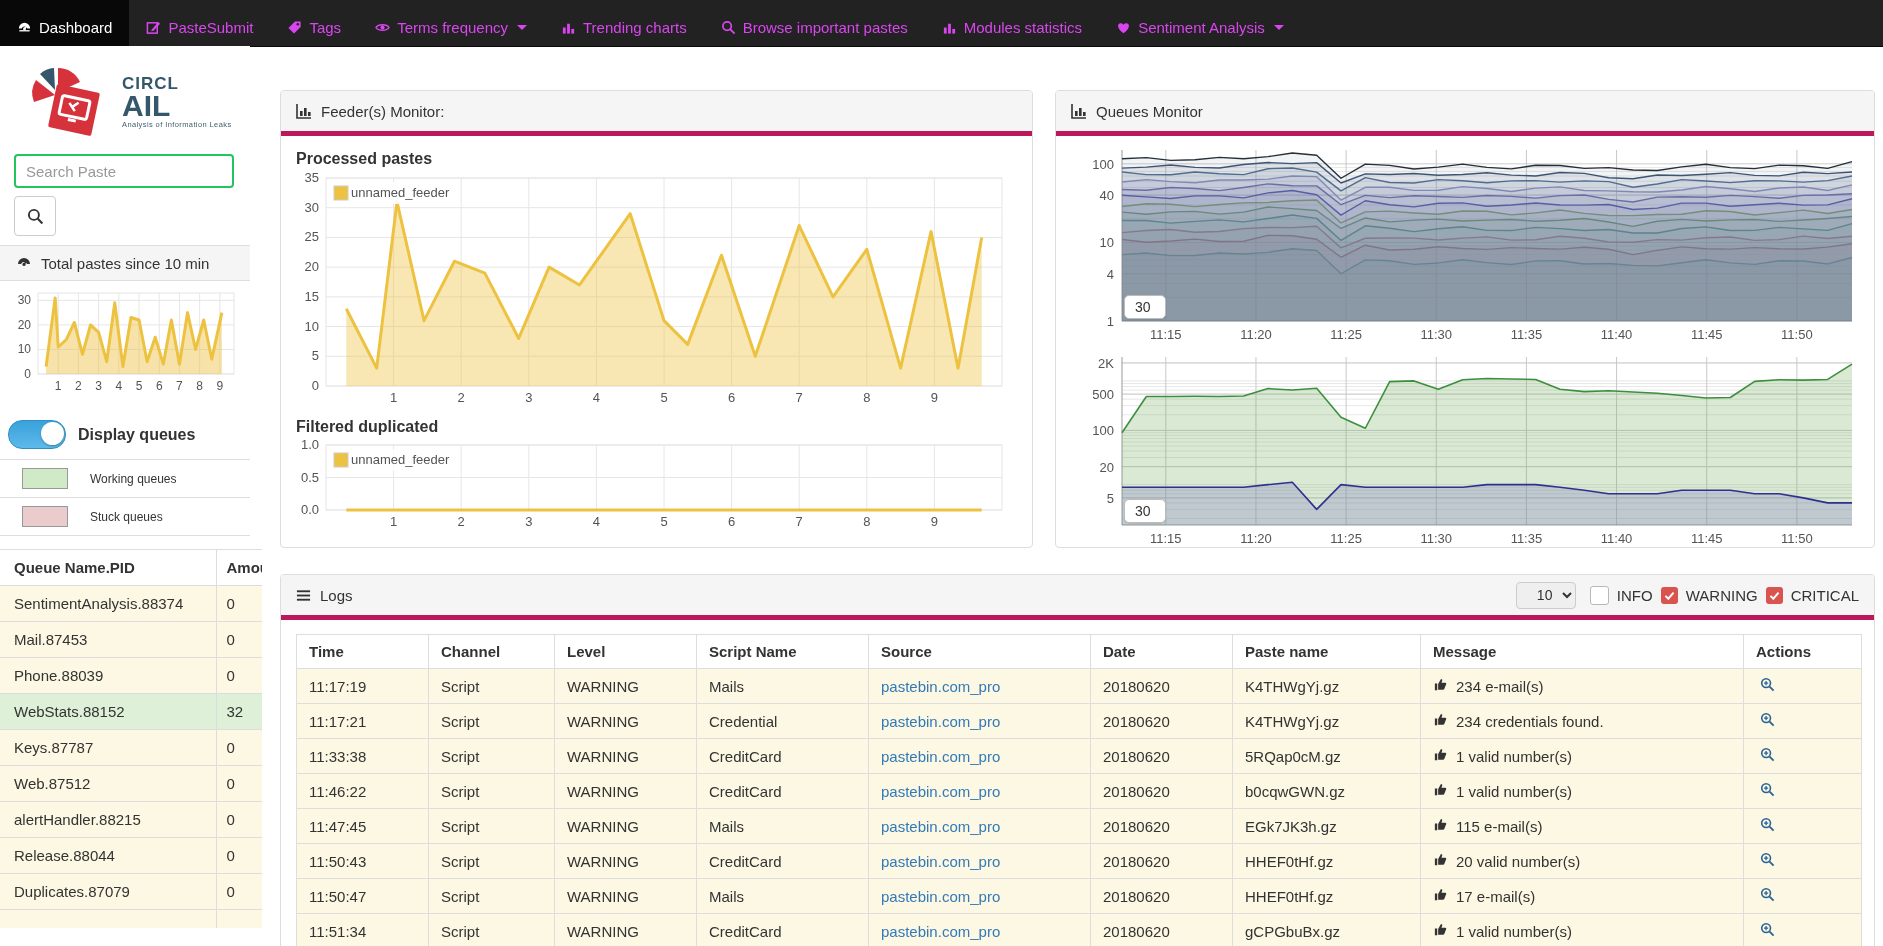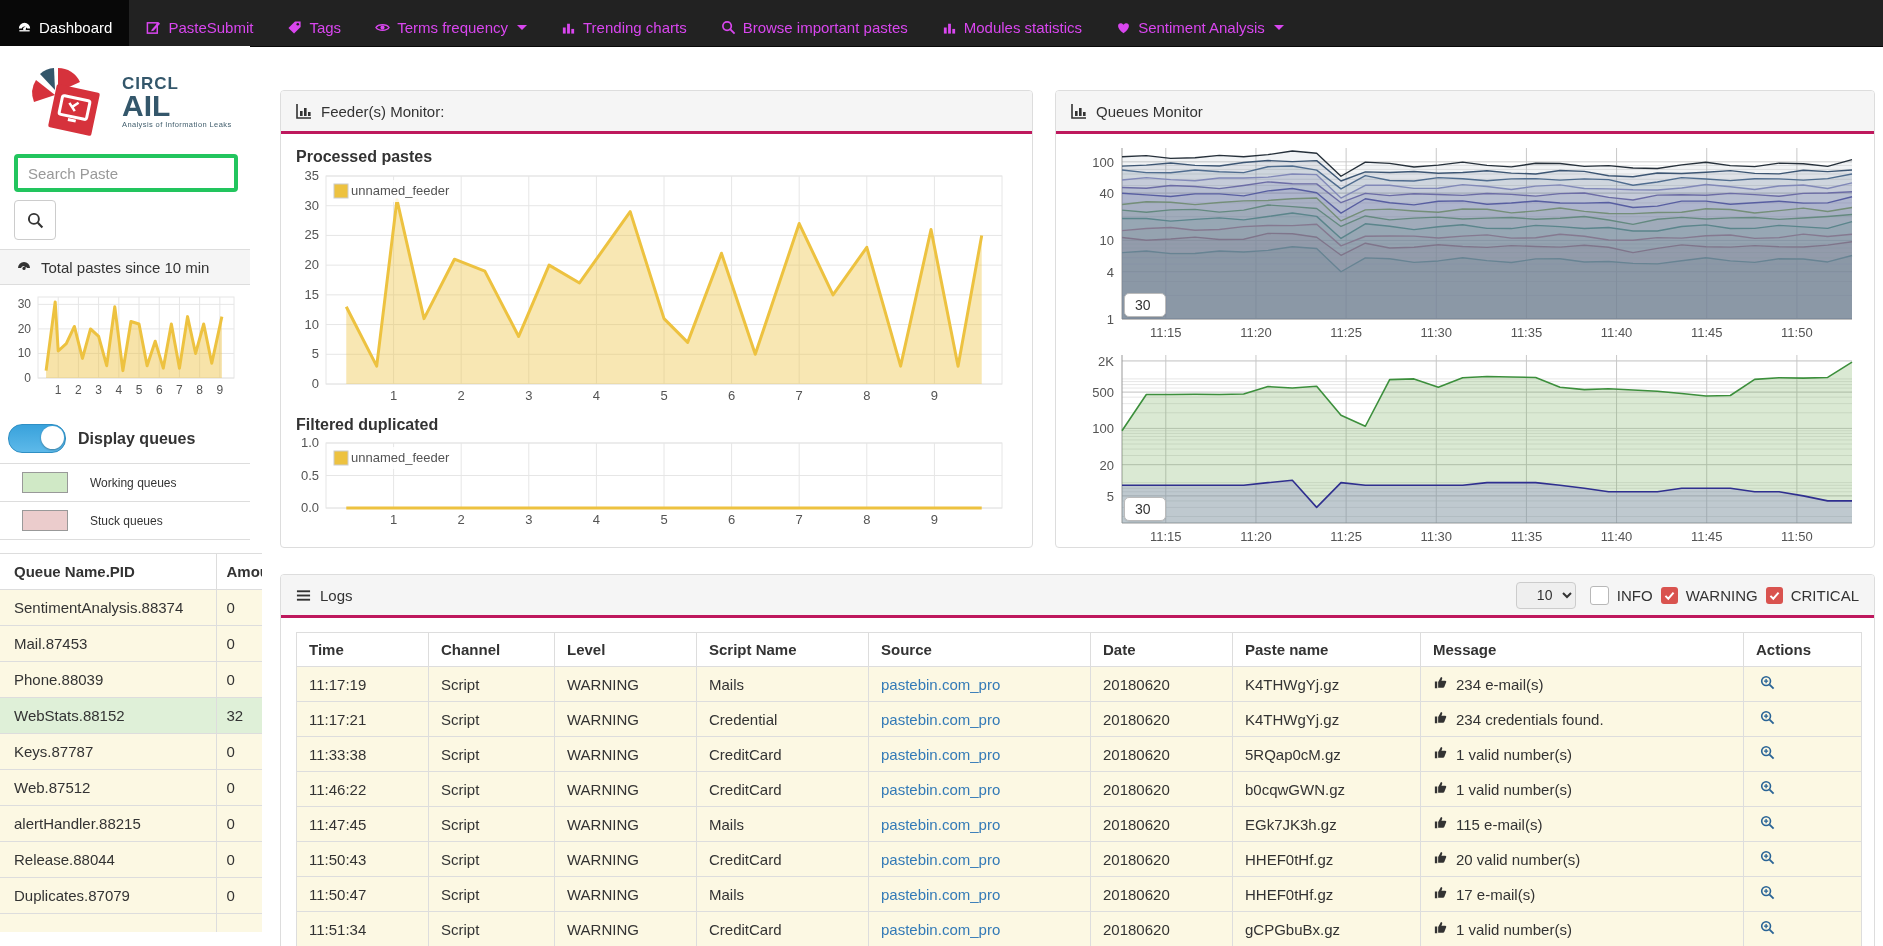--- a/index.html
+++ b/index.html
@@ -11,21 +11,21 @@
   .nav-item{display:flex;align-items:center;gap:7px;padding:0 17px;color:#d946ef;font-size:15px;cursor:pointer;white-space:nowrap;}
   .nav-item svg{flex:0 0 auto;}
   .nav-item.active{background:#080808;color:#fff;}
   .caret{display:inline-block;width:0;height:0;border-left:5px solid transparent;border-right:5px solid transparent;border-top:5px solid currentColor;margin-left:2px;}
   
   .sidebar{position:absolute;left:0;top:46px;width:250px;height:900px;background:#fff;}
   .logo-wrap{margin:16px 0 0 28px;display:flex;align-items:center;gap:16px;}
   .logo-text .brand{font-size:17px;font-weight:bold;color:#34576b;letter-spacing:1px;line-height:17px;}
   .logo-text .product{font-size:30px;font-weight:bold;color:#34576b;line-height:28px;}
   .logo-text .tagline{font-size:7.5px;color:#44606f;letter-spacing:.4px;}
-  .search-input{margin:12px 0 0 14px;width:196px;height:30px;border:4px solid #22c55e;border-radius:4px;padding:0 10px;font-size:15px;color:#555;font-family:inherit;}
+  .search-input{margin:12px 0 0 14px;width:196px;height:30px;border:2px solid #22c55e;border-radius:4px;padding:0 10px;font-size:15px;color:#555;font-family:inherit;}
   .search-input::placeholder{color:#999;}
   .search-btn{margin:8px 0 0 14px;width:40px;height:38px;background:#fff;border:1px solid #ccc;border-radius:4px;display:flex;align-items:center;justify-content:center;cursor:pointer;color:#333;}
   .side-panel-heading{margin-top:9px;height:34px;background:#f5f5f5;border-top:1px solid #ddd;border-bottom:1px solid #ddd;display:flex;align-items:center;gap:9px;padding-left:16px;font-size:15px;color:#333;}
   .mini-chart{margin-top:4px;}
   .toggle-row{margin:16px 0 0 8px;display:flex;align-items:center;gap:12px;}
   .toggle{width:56px;height:27px;border-radius:14px;background:linear-gradient(#39a2dc,#5db9e9);border:1px solid #2f8fc4;position:relative;cursor:pointer;}
   .toggle .knob{position:absolute;right:1px;top:1px;width:23px;height:23px;border-radius:50%;background:#fff;box-shadow:0 1px 2px rgba(0,0,0,.3);}
   .toggle-label{font-size:16px;font-weight:bold;color:#333;}
   .legend-list{margin-top:10px;}
   .legend-row{height:37px;border-top:1px solid #ddd;display:flex;align-items:center;gap:22px;padding-left:22px;font-size:12px;color:#333;}
@@ -33,21 +33,21 @@
   .legend-swatch{width:44px;height:19px;border:1px solid #999;}
   
   .queue-table{margin-top:13px;width:262px;border-collapse:collapse;table-layout:fixed;}
   .queue-table th,.queue-table td{border-top:1px solid #ddd;font-size:15px;text-align:left;padding:9px 0 9px 14px;overflow:hidden;white-space:nowrap;}
   .queue-table th{font-weight:bold;background:#fff;}
   .queue-table td.amount,.queue-table th.amount{border-left:1px solid #ddd;padding-left:10px;}
   tr.q-idle td{background:#fcf8e3;}
   tr.q-work td{background:#dff0d8;}
   
   .panel{position:absolute;background:#fff;border:1px solid #ddd;border-radius:4px;}
-  .panel-heading{height:40px;background:#f5f5f5;border-bottom:3px solid #be185d;border-radius:3px 3px 0 0;display:flex;align-items:center;gap:9px;padding:0 15px;font-size:15px;color:#333;}
+  .panel-heading{height:40px;background:#f5f5f5;border-bottom:5px solid #be185d;border-radius:3px 3px 0 0;display:flex;align-items:center;gap:9px;padding:0 15px;font-size:15px;color:#333;}
   .panel-body{padding:12px 15px;position:relative;}
   .chart-title{font-size:16px;font-weight:bold;color:#333;margin:2px 0 4px 0;}
   .feeder-panel{left:280px;top:90px;width:751px;height:456px;}
   .queues-panel{left:1055px;top:90px;width:818px;height:456px;}
   .logs-panel{left:280px;top:574px;width:1593px;height:420px;}
   .qchart{position:relative;}
   .interval-box{position:absolute;background:#fff;border:1px solid #bbb;border-radius:5px;padding:3px 14px 3px 10px;font-size:14px;color:#333;box-shadow:0 1px 1px rgba(0,0,0,.08);}
   
   .logs-heading{justify-content:space-between;}
   .logs-heading .left{display:flex;align-items:center;gap:9px;}

